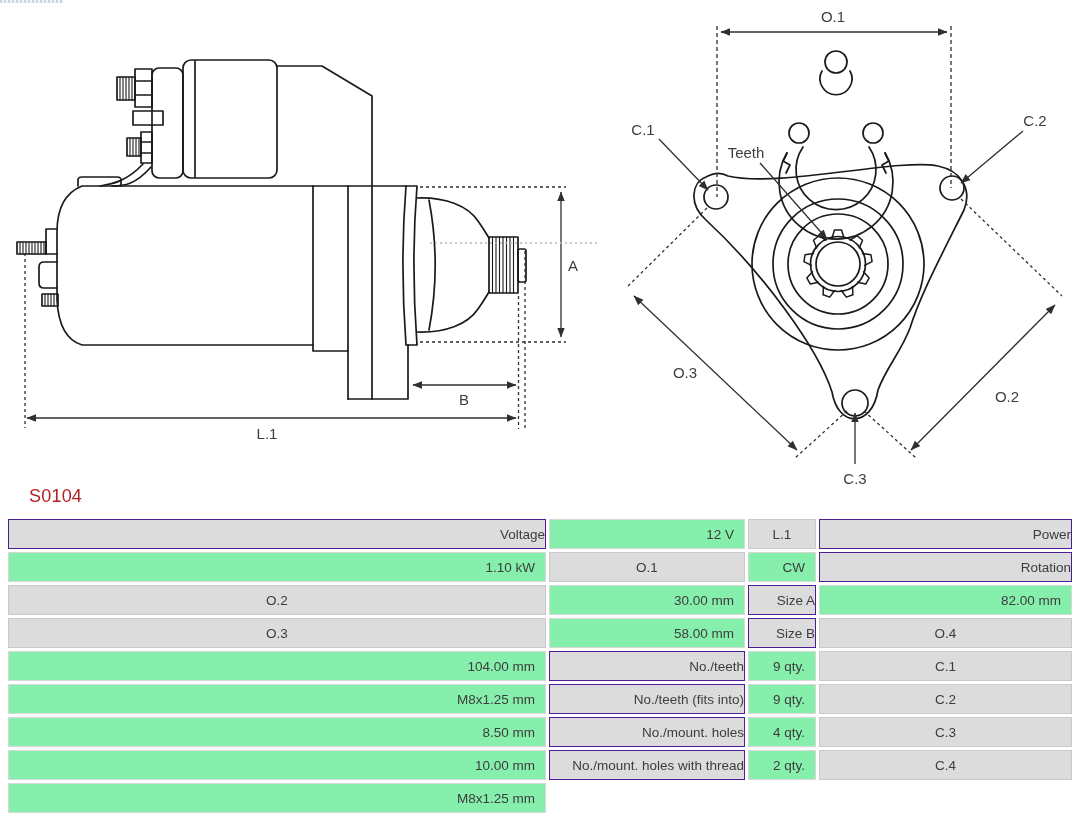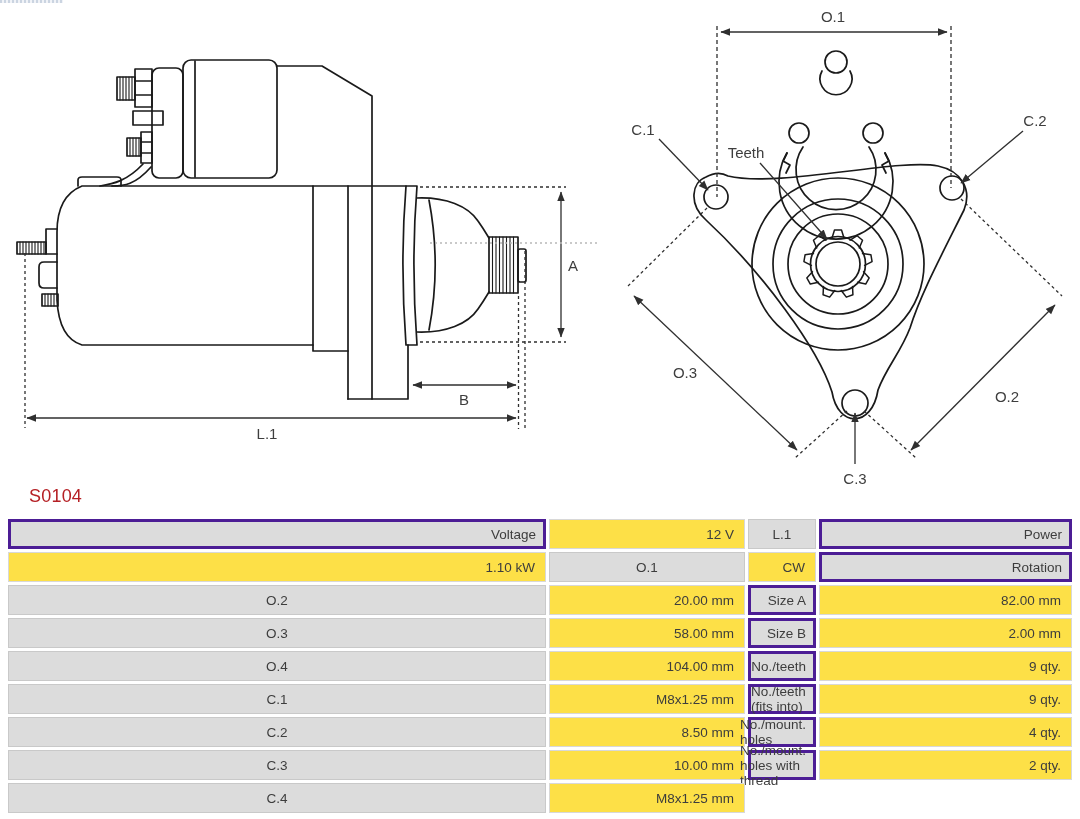--- a/index.html
+++ b/index.html
@@ -19,22 +19,22 @@
   }
   #spec-table{
     position:absolute;left:8px;top:519px;
     display:grid;grid-template-columns:538px 196px 68px 253px;
     gap:3px;
   }
   .cell{
     height:30px;box-sizing:border-box;display:flex;align-items:center;
     font-size:13.5px;color:#3d3d3d;
   }
-  .lab{background:#dcdcdc;border:3px solid #4c1d95;justify-content:flex-end;padding-right:7px;}
-  .val{background:#fde047;border:1px solid #d8d8d8;justify-content:flex-end;padding-right:10px;}
+  .lab{background:#dcdcdc;border:1px solid #4c1d95;justify-content:flex-end;}
+  .val{background:#86efac;border:1px solid #d8d8d8;justify-content:flex-end;padding-right:10px;}
   .dim{background:#dcdcdc;border:1px solid #c9c9c9;justify-content:center;}
   svg text{font-family:"Liberation Sans",sans-serif;font-size:15px;fill:#3e3e3e;}
 </style>
 </head>
 <body>
 
 <div id="corner-artifact"></div>
 
 <svg id="diagrams" width="1080" height="505" viewBox="0 0 1080 505" aria-hidden="true">
   <defs>
@@ -194,29 +194,28 @@
   <div class="cell val">12 V</div>
   <div class="cell dim">L.1</div>
 
   <div class="cell lab">Power</div>
   <div class="cell val">1.10 kW</div>
   <div class="cell dim">O.1</div>
 
   <div class="cell val">CW</div>
   <div class="cell lab">Rotation</div>
   <div class="cell dim">O.2</div>
-  <div class="cell val">20.00 mm</div>
+  <div class="cell val">30.00 mm</div>
 
   <div class="cell lab">Size A</div>
   <div class="cell val">82.00 mm</div>
   <div class="cell dim">O.3</div>
   <div class="cell val">58.00 mm</div>
 
   <div class="cell lab">Size B</div>
-  <div class="cell val">2.00 mm</div>
   <div class="cell dim">O.4</div>
   <div class="cell val">104.00 mm</div>
 
   <div class="cell lab">No./teeth</div>
   <div class="cell val">9 qty.</div>
   <div class="cell dim">C.1</div>
   <div class="cell val">M8x1.25 mm</div>
 
   <div class="cell lab">No./teeth (fits into)</div>
   <div class="cell val">9 qty.</div>

